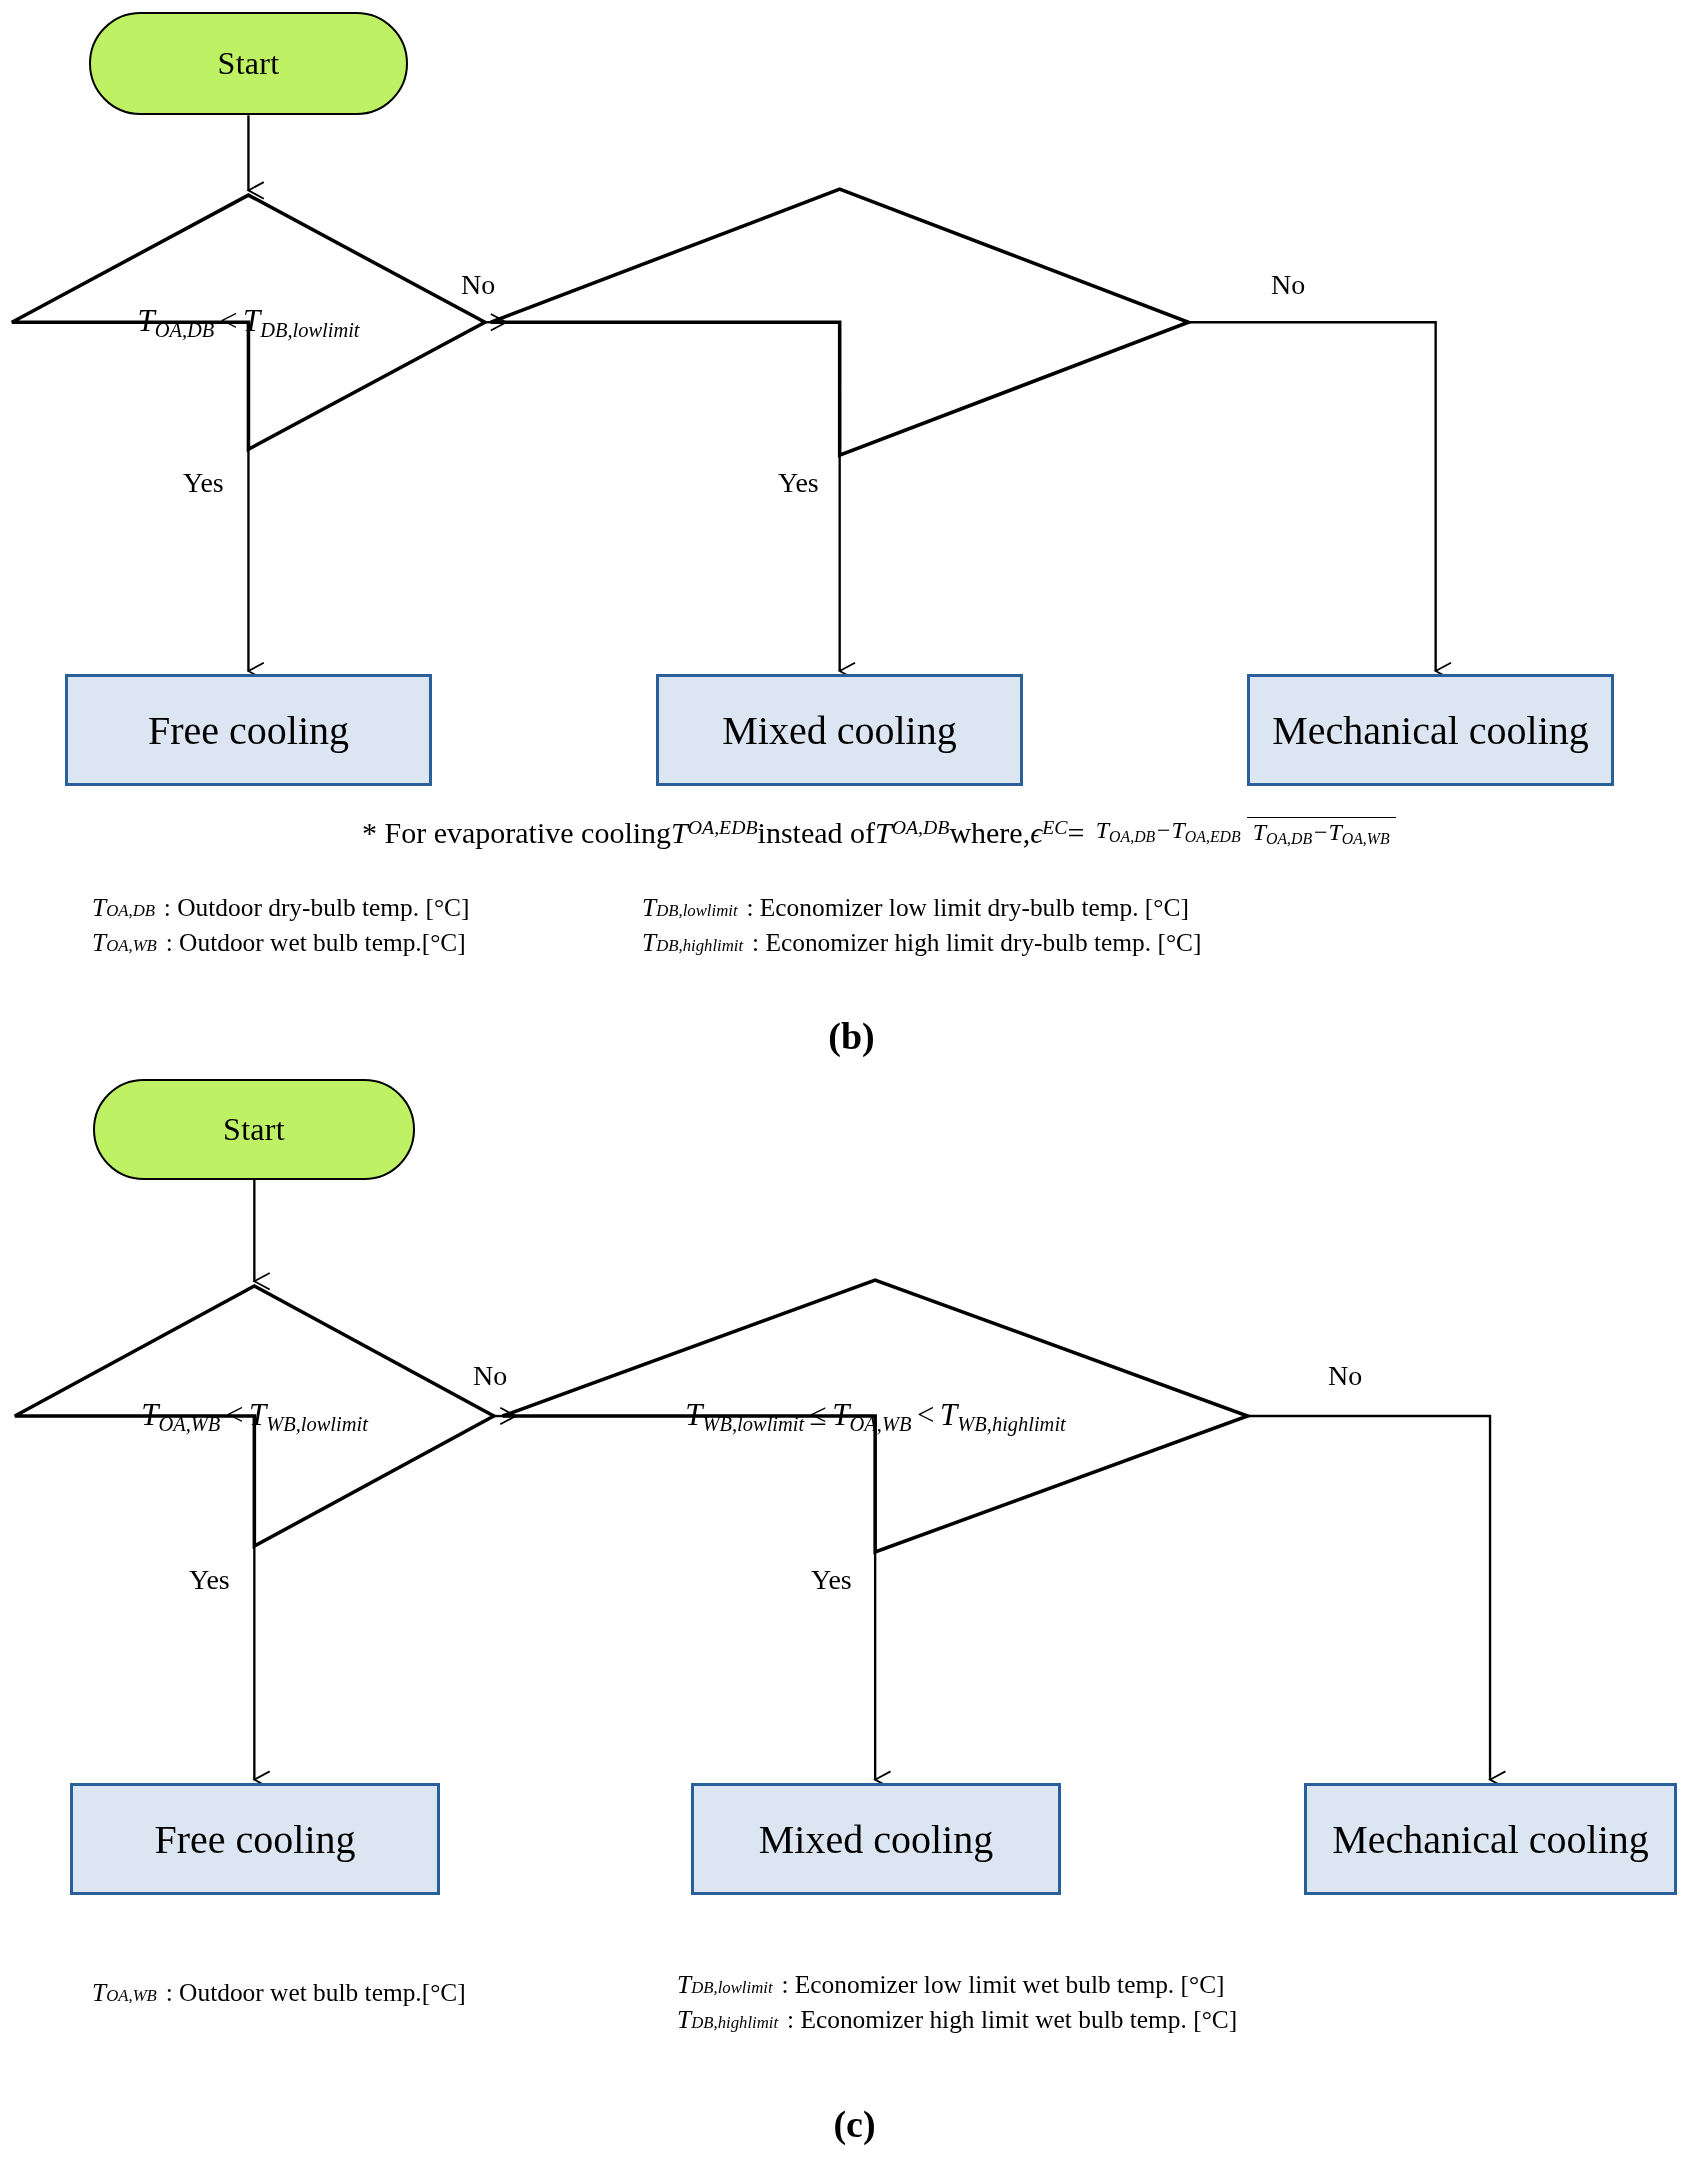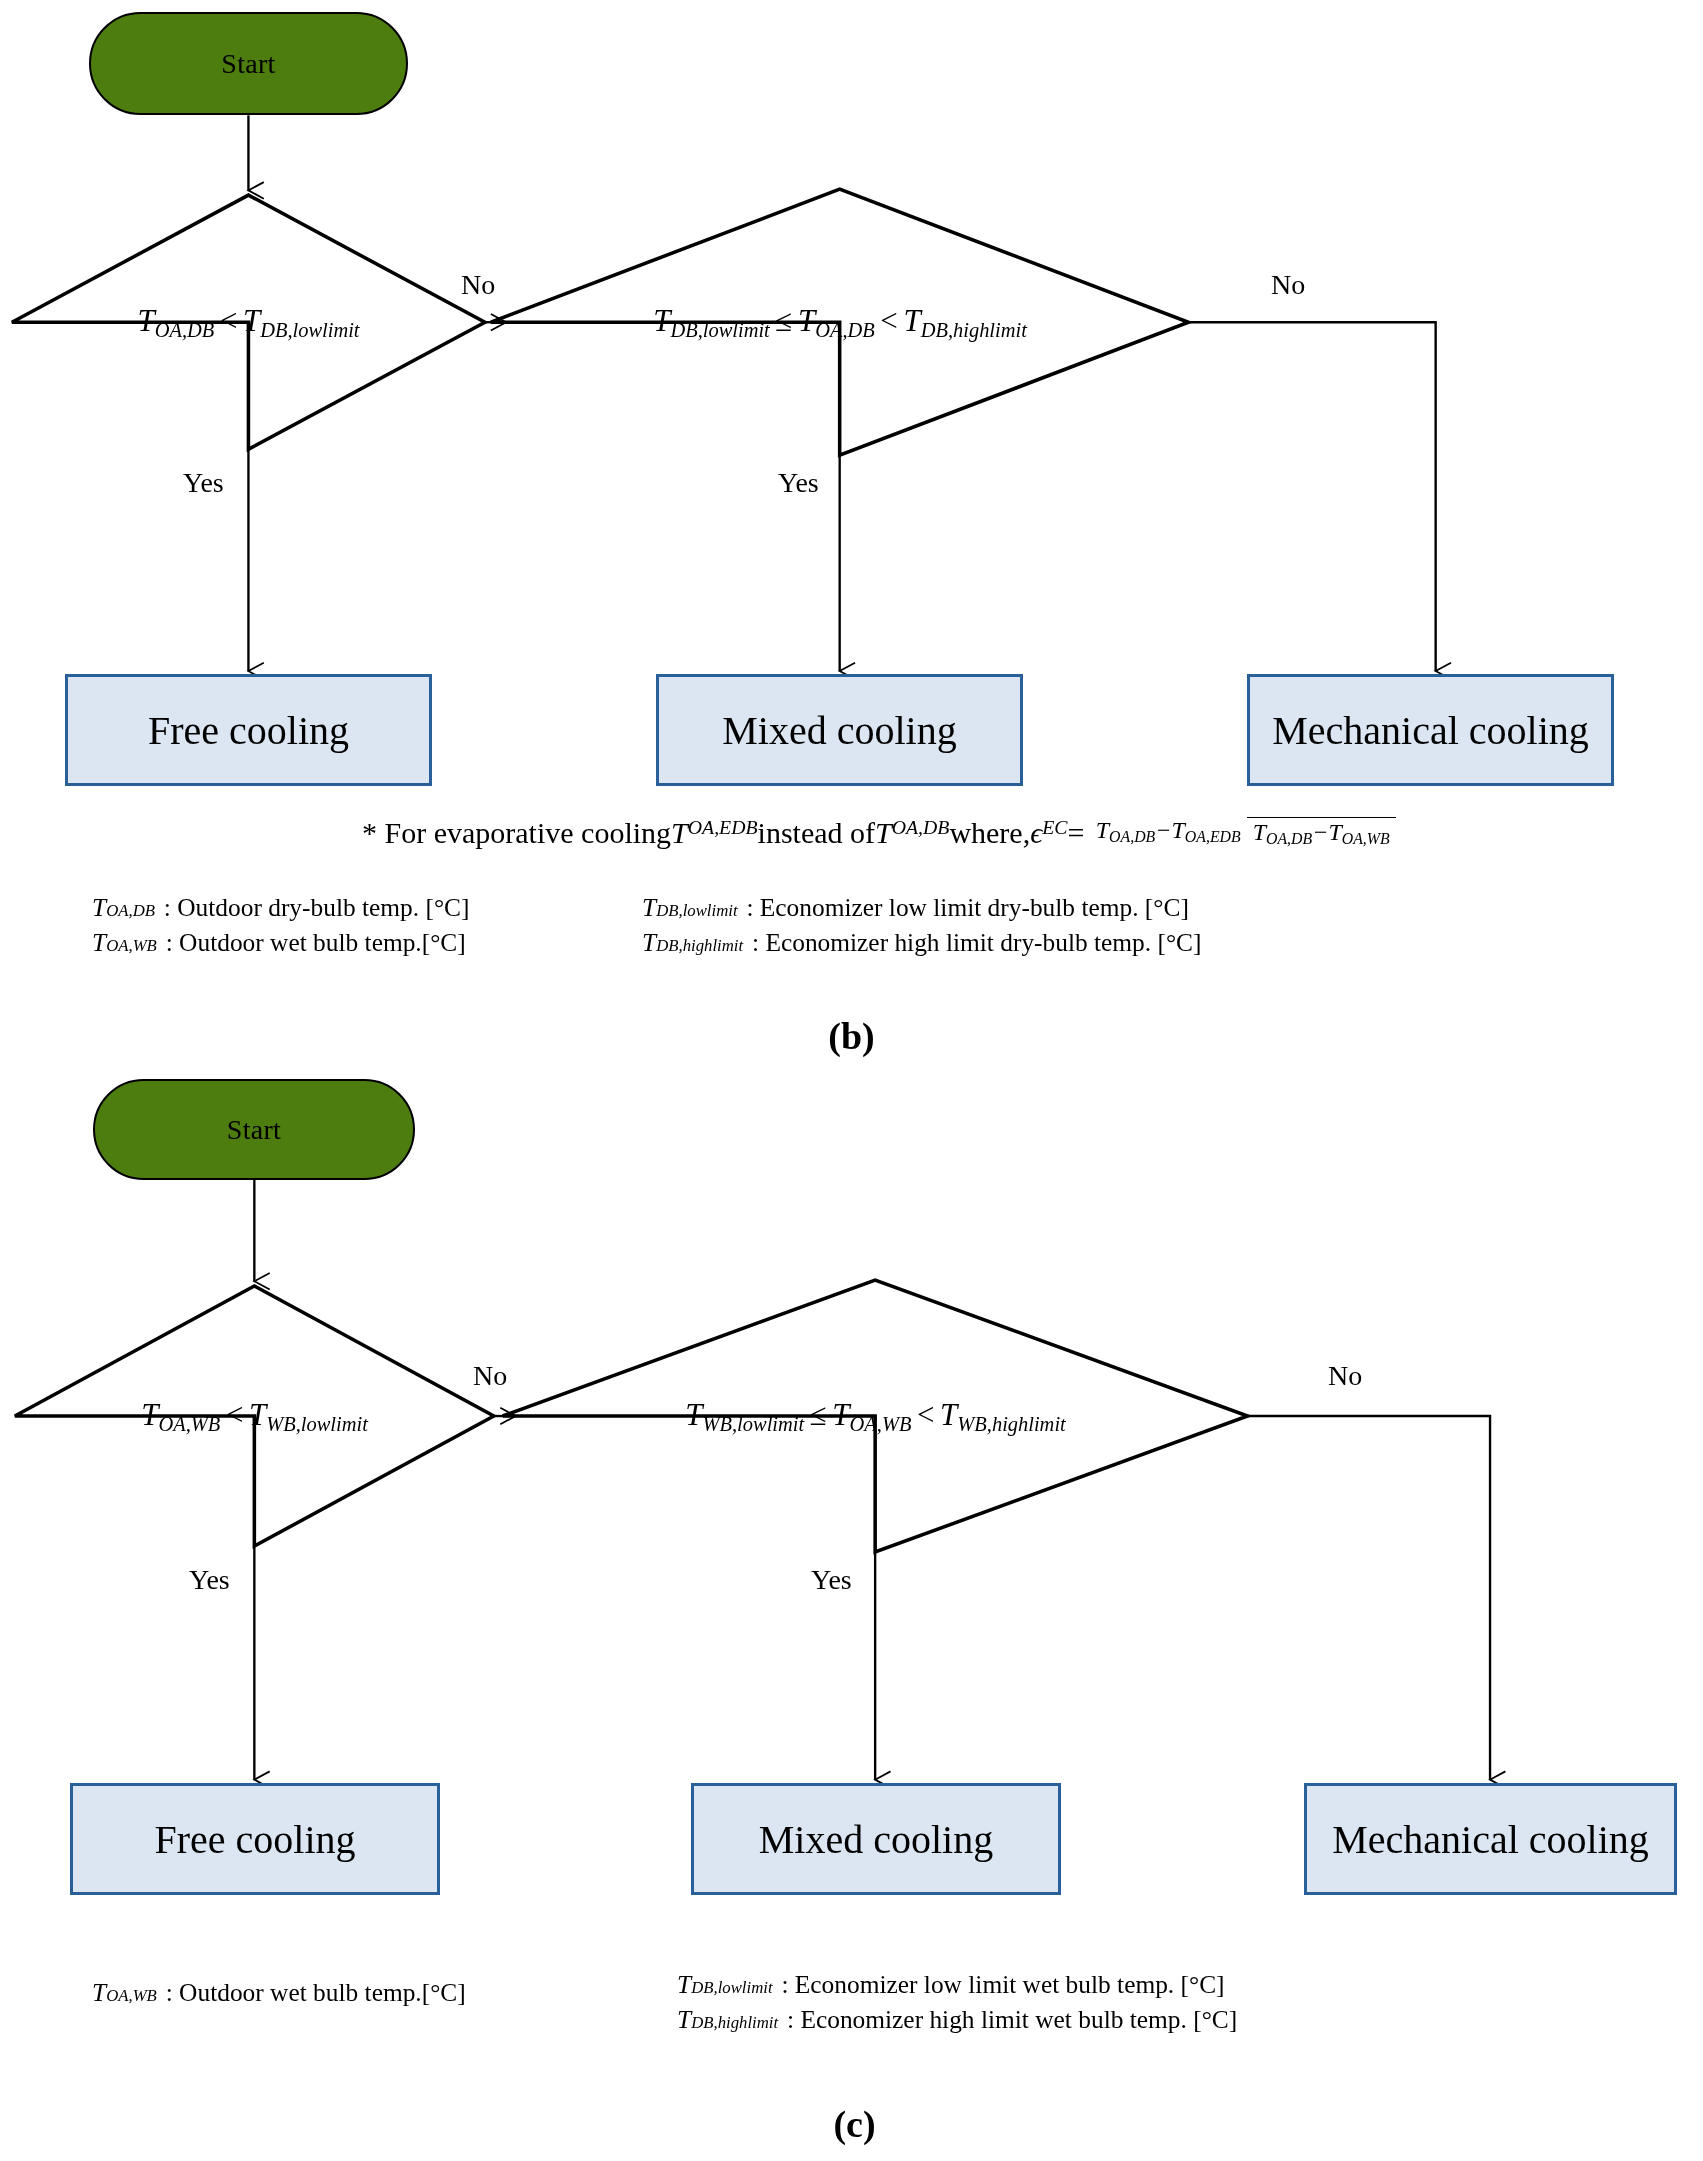--- a/index.html
+++ b/index.html
@@ -12,22 +12,22 @@
   }
   .stage{position:absolute;left:0;top:0;width:1703px;height:2161px;}
   svg.edges{position:absolute;left:0;top:0;width:1703px;height:2161px;pointer-events:none;}
 
   .node{position:absolute;box-sizing:border-box;display:flex;align-items:center;justify-content:center;text-align:center;}
 
   
   .start{
     border:2.4px solid #000;
     border-radius:591px;
-    background:#4d7c0f;
-    font-size:28px;
+    background:#bef264;
+    font-size:32px;
     letter-spacing:0.3px;
   }
 
   
   .diamond-label{
     font-style:italic;
     font-size:31px;
     white-space:nowrap;
     background:transparent;
   }
@@ -130,23 +130,20 @@
   </svg>
 
   <div class="node start" style="left:89px;top:12px;width:319px;height:103px;">
     <span>Start</span>
   </div>
 
   <div class="node diamond-label" style="left:71px;top:302px;width:355px;height:41px;">
     <span><span>T</span><span class="sub">OA,DB</span><span class="op">&lt;</span><span>T</span><span class="sub">DB,lowlimit</span></span>
   </div>
 
-  <div class="node diamond-label" style="left:562px;top:302px;width:556px;height:41px;">
-    <span><span>T</span><span class="sub">DB,lowlimit</span><span class="op">≤</span><span>T</span><span class="sub">OA,DB</span><span class="op">&lt;</span><span>T</span><span class="sub">DB,highlimit</span></span>
-  </div>
 
   <div class="edge-label" style="left:461px;top:269px;">No</div>
   <div class="edge-label" style="left:1271px;top:269px;">No</div>
   <div class="edge-label" style="left:183px;top:467px;">Yes</div>
   <div class="edge-label" style="left:778px;top:467px;">Yes</div>
 
   <div class="node procbox" style="left:65px;top:674px;width:367px;height:112px;">
     <span>Free cooling</span>
   </div>
   <div class="node procbox" style="left:656px;top:674px;width:367px;height:112px;">

